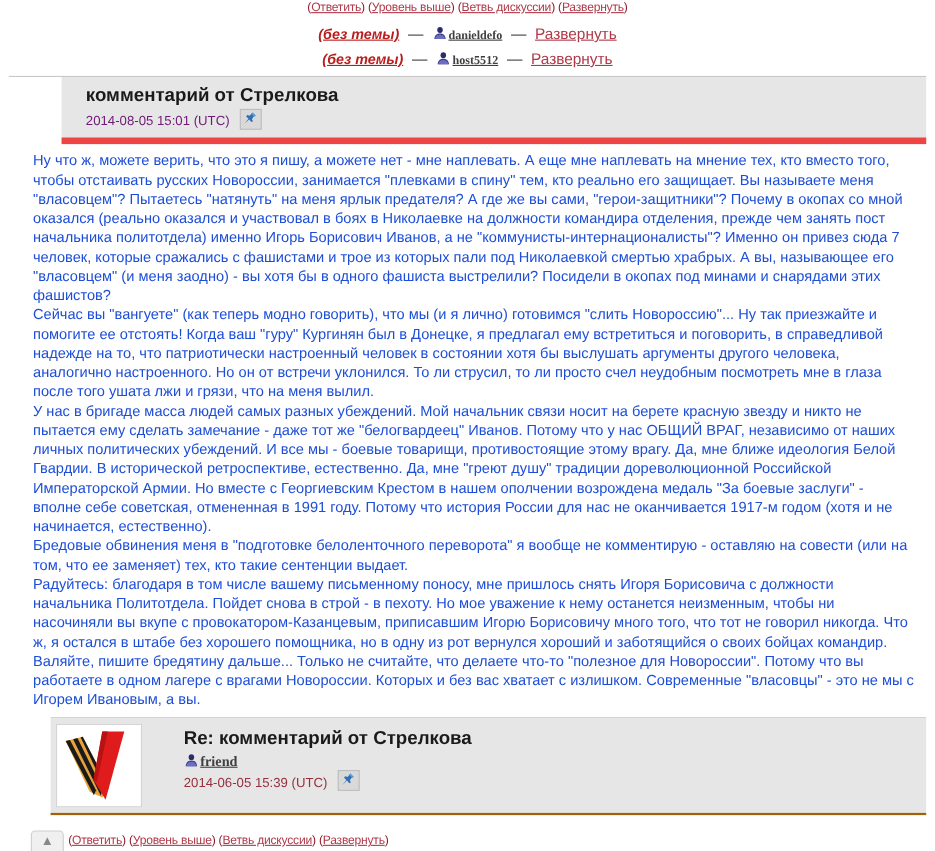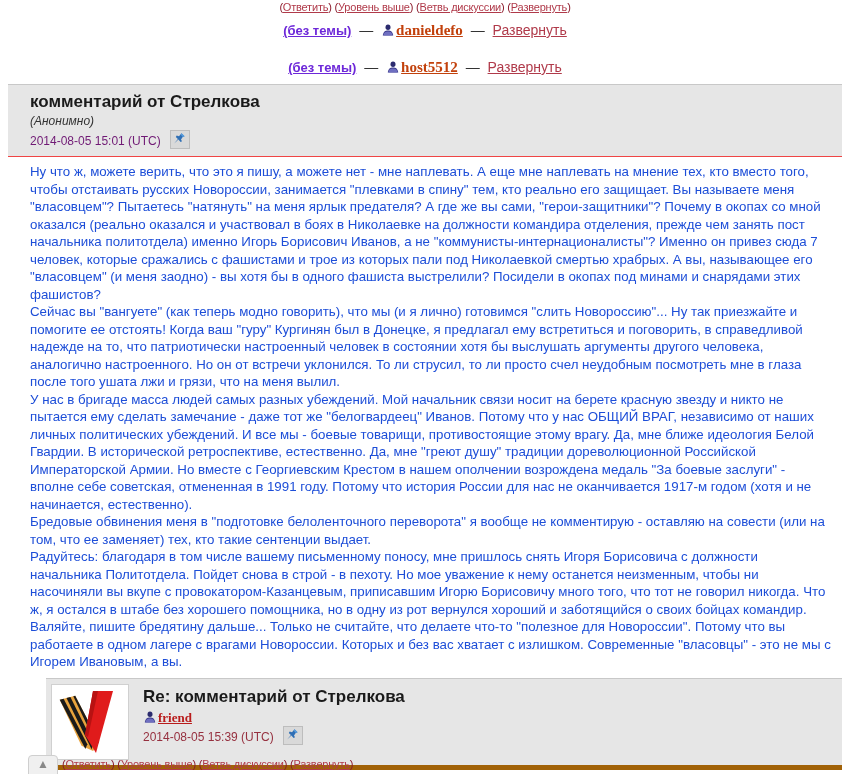--- a/index.html
+++ b/index.html
@@ -28,39 +28,40 @@
   .top-links .paren { color: #8b1a2b; }
   .lnk {
     color: #b03a4a;
     text-decoration: underline;
     cursor: pointer;
     margin-top: 48px;
   }
 
   .subthread {
     text-align: center;
-    margin-top: 20px;
+    margin-top: 7px;
     font-size: 14px;
   }
   .subthread .notopic {
-    color: #6d28d9;
+    color: #b91c1c;
+    font-style: italic;
     font-weight: bold;
     text-decoration: underline;
     font-size: 13px;
     cursor: pointer;
   }
   .subthread .dash {
     color: #333;
     padding: 0 4px;
   }
   .subthread .uname {
-    color: #c2410c;
+    color: #404040;
     font-weight: bold;
     font-family: "Liberation Serif", serif;
-    font-size: 15px;
+    font-size: 11px;
     text-decoration: underline;
     cursor: pointer;
   }
   .subthread .expand {
     color: #b03a4a;
     text-decoration: underline;
     font-size: 14px;
     cursor: pointer;
   }
   .userhead {
@@ -72,22 +73,23 @@
   }
 
   
   .comment-wrap {
     margin: 8px 8px 0 8px;
     border-top: 1px solid #c8c8c8;
     padding-top: 0;
   }
   .comment-header {
     background: #e6e6e6;
-    border-bottom: 1px solid #ef4444;
+    border-bottom: 6px solid #ef4444;
     padding: 6px 0 7px 22px;
+    margin-left: 48px;
   }
   .c-subject {
     font-size: 17px;
     font-weight: bold;
     color: #1a1a1a;
     line-height: 1.25;
     margin-bottom: 2px;
   }
   .c-poster {
     font-size: 12px;
@@ -128,25 +130,26 @@
     color: #8b1a2b;
   }
 
   
   .reply-wrap {
     margin: 7px 8px 0 46px;
     border-top: 1px solid #c8c8c8;
   }
   .reply-header {
     background: #e6e6e6;
-    border-bottom: 5px solid #a16207;
+    border-bottom: 2px solid #a16207;
     display: flex;
     align-items: flex-start;
     padding: 5px 0 5px 5px;
     min-height: 72px;
+    gap: 24px;
   }
   .avatar-box {
     width: 76px;
     height: 74px;
     background: #ffffff;
     border: 1px solid #d0d0d0;
     flex: 0 0 auto;
     position: relative;
     overflow: hidden;
   }
@@ -157,21 +160,21 @@
   .r-subject {
     font-size: 17px;
     font-weight: bold;
     color: #1a1a1a;
     line-height: 1.3;
     margin-bottom: 2px;
   }
   .r-user {
     font-size: 13px;
     font-weight: bold;
-    color: #b91c1c;
+    color: #404040;
     font-family: "Liberation Serif", serif;
     text-decoration: underline;
     cursor: pointer;
   }
   .r-date {
     font-size: 12px;
     color: #96303f;
     margin-top: 3px;
   }
   .reply-body {
@@ -243,21 +246,20 @@
     </svg>
   </span><span class="uname">host5512</span>
   <span class="dash">—</span>
   <span class="expand">Развернуть</span>
 </div>
 
 <div class="comment-wrap">
 
   <div class="comment-header">
     <div class="c-subject">комментарий от Стрелкова</div>
-    <div class="c-poster">(Анонимно)</div>
     <div>
       <span class="c-date">2014-08-05 15:01 (UTC)</span>
       <span class="pin-btn">
         <svg width="14" height="14" viewBox="0 0 14 14">
           <path d="M9.5 1.2 L12.6 4.3 L10.7 5.0 L9.0 7.4 L10.0 9.2 L8.6 10.0 L6.4 7.6 L2.2 11.6 L5.9 7.0 L3.8 5.0 L4.7 3.6 L7.0 4.3 Z" fill="#2f6fb5"></path>
           <path d="M9.5 1.2 L12.6 4.3 L10.9 4.9 L8.8 2.8 Z" fill="#5a9fe0"></path>
         </svg>
       </span>
     </div>
   </div>
@@ -295,21 +297,21 @@
       <div>
         <span class="userhead">
           <svg width="14" height="14" viewBox="0 0 14 14">
             <ellipse cx="7" cy="4.3" rx="2.5" ry="2.7" fill="#2b2b6e"></ellipse>
             <path d="M1.8 12.5 C2.2 8.6 4.3 7.4 7 7.4 C9.7 7.4 11.8 8.6 12.2 12.5 Z" fill="#3b3b8c"></path>
             <path d="M2.4 12.5 C2.8 9.6 4.6 8.6 7 8.6 C9.4 8.6 11.2 9.6 11.6 12.5 Z" fill="#6e6ec0"></path>
           </svg>
         </span><span class="r-user">friend</span>
       </div>
       <div>
-        <span class="r-date">2014-08-05 15:39 (UTC)</span>
+        <span class="r-date">2014-06-05 15:39 (UTC)</span>
         <span class="pin-btn">
           <svg width="14" height="14" viewBox="0 0 14 14">
             <path d="M9.5 1.2 L12.6 4.3 L10.7 5.0 L9.0 7.4 L10.0 9.2 L8.6 10.0 L6.4 7.6 L2.2 11.6 L5.9 7.0 L3.8 5.0 L4.7 3.6 L7.0 4.3 Z" fill="#2f6fb5"></path>
             <path d="M9.5 1.2 L12.6 4.3 L10.9 4.9 L8.8 2.8 Z" fill="#5a9fe0"></path>
           </svg>
         </span>
       </div>
     </div>
   </div>
 

